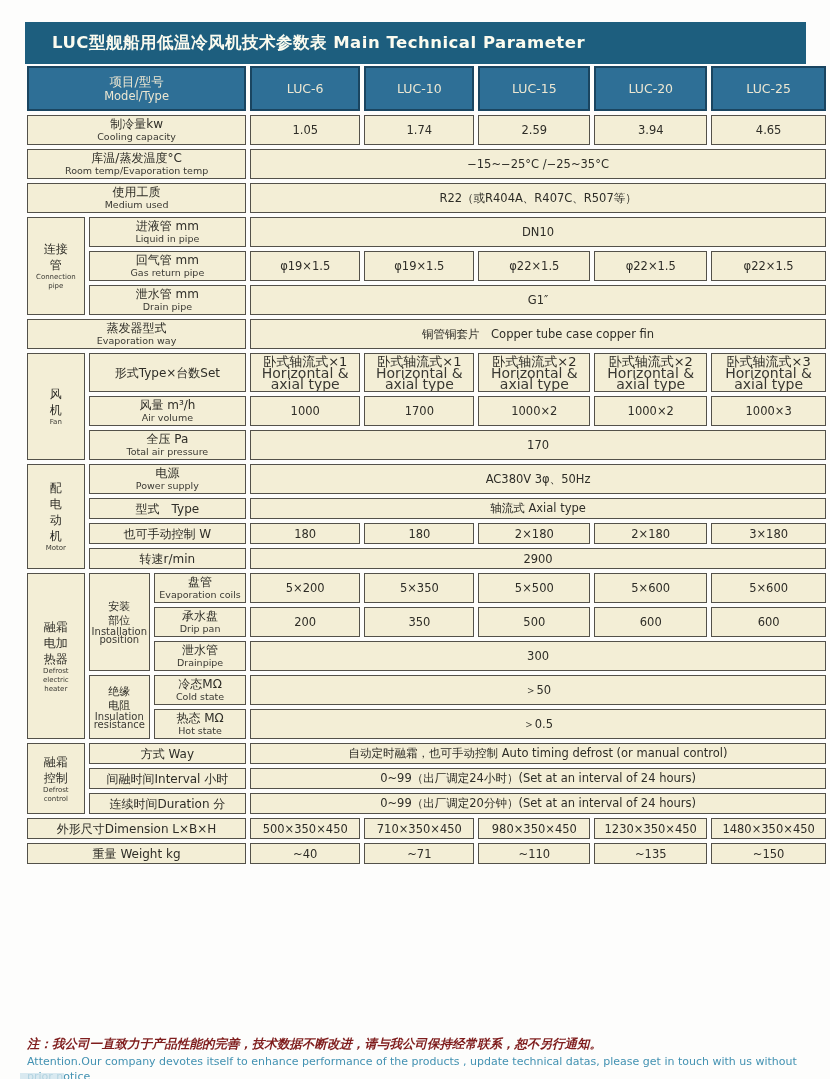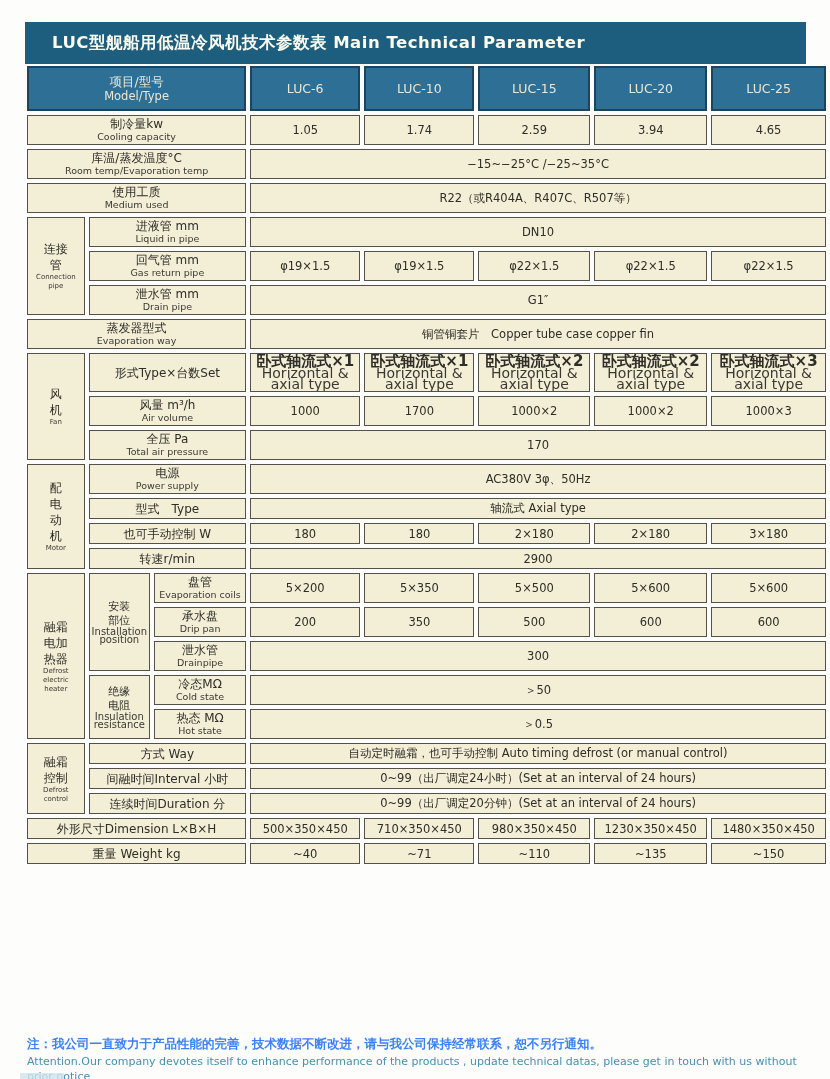--- a/index.html
+++ b/index.html
@@ -29,24 +29,24 @@
   td.hcell .hz{font-size:12.5px;line-height:15px;}
   td.hcell .he{font-size:11.5px;line-height:14px;}
   td.vcell{font-size:11.5px;height:21px;}
   td.lcell .lz{font-size:12px;line-height:14px;}
   td.lcell .le{font-size:9.5px;line-height:12px;color:#3a3933;}
   td.gcell{padding:2px 8px;}
   td.gcell .zh{font-size:12px;line-height:16px;}
   td.gcell .en{font-size:7px;line-height:9px;color:#3a3933;}
   td.sgcell .zh{font-size:11px;line-height:14px;}
   td.sgcell .en{font-size:10px;line-height:8px;color:#3a3933;text-align:center;}
-  td .v2z{font-size:15px;line-height:13px;font-weight:bold;}
+  td .v2z{font-size:13px;line-height:13px;}
   td .v2e{font-size:14px;line-height:11px;color:#3a3933;}
   .note{position:absolute;left:27px;top:1036px;width:790px;}
-  .note-zh{color:#3b82f6;font-size:12.5px;font-weight:bold;line-height:16px;}
+  .note-zh{color:#7f1d1d;font-size:12.5px;font-weight:bold;line-height:16px;font-style:italic;}
   .note-en{color:#4392b2;font-size:11px;line-height:15px;margin-top:2px;}
   .edge-artifact{
     position:absolute;left:20px;top:1073px;width:44px;height:6px;
     background:#cfe3ec;opacity:.8;
   }
 </style>
 </head>
 <body>
 
 <div class="page">

